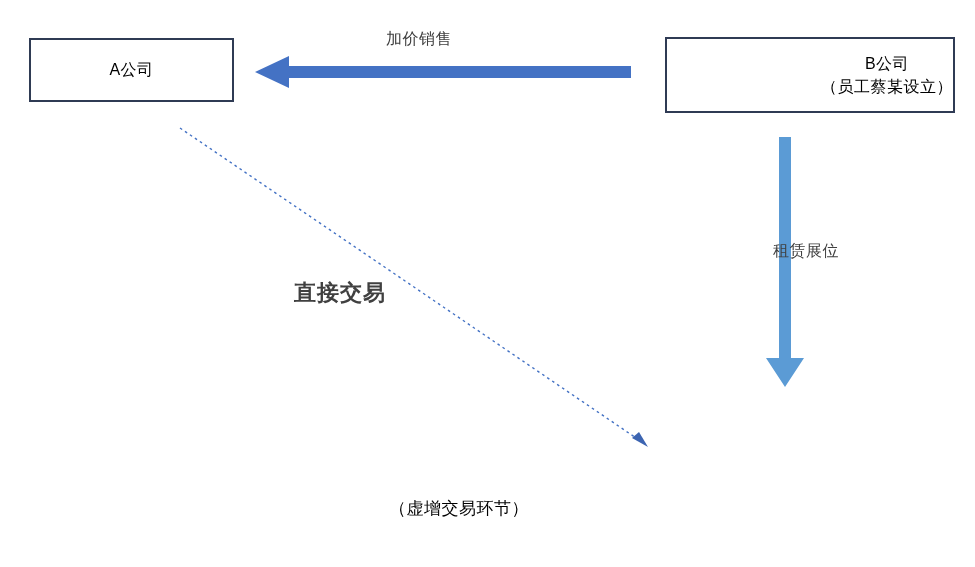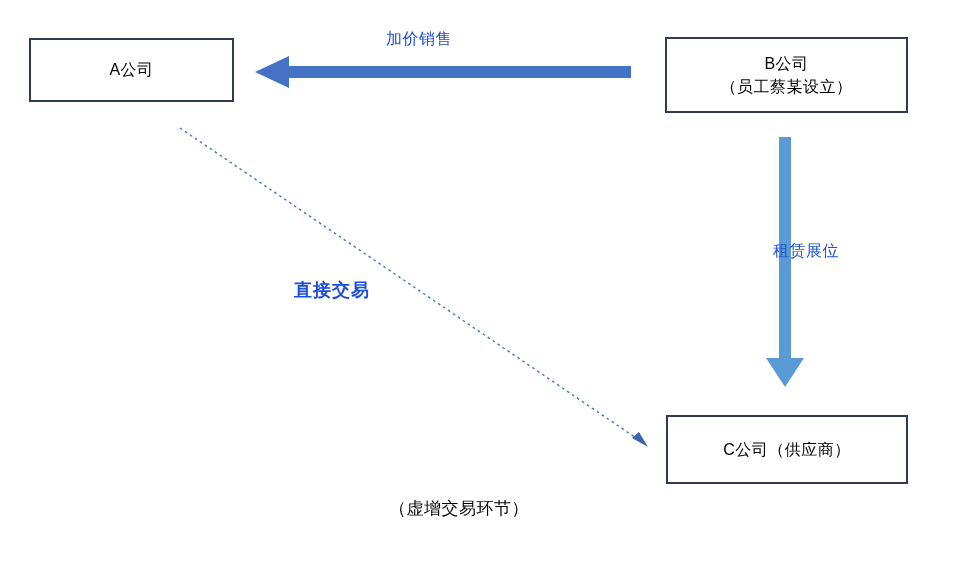--- a/index.html
+++ b/index.html
@@ -38,49 +38,50 @@
   }
   #box-a {
     left: 29px;
     top: 38px;
     width: 205px;
     height: 64px;
   }
   #box-b {
     left: 665px;
     top: 37px;
-    width: 243px;
+    width: 290px;
     height: 76px;
+    justify-content: flex-end;
   }
   #box-c {
     left: 666px;
     top: 415px;
     width: 242px;
     height: 69px;
   }
   .edge-label {
     position: absolute;
-    color: #1d4ed8;
+    color: #404040;
     font-size: 16px;
     white-space: nowrap;
     letter-spacing: 0.5px;
   }
   #label-markup {
     left: 386px;
     top: 29px;
   }
   #label-rental {
     left: 773px;
     top: 241px;
   }
   #label-direct {
     left: 294px;
     top: 278px;
     font-weight: bold;
-    font-size: 18px;
+    font-size: 22px;
     letter-spacing: 1px;
   }
   #caption-note {
     position: absolute;
     left: 389px;
     top: 497px;
     color: #000000;
     font-size: 17px;
     white-space: nowrap;
     letter-spacing: 0.5px;
@@ -117,23 +118,20 @@
 
   <div class="node-box" id="box-a">
     <span class="node-text">A公司</span>
   </div>
 
   <div class="node-box" id="box-b">
     <span class="node-text">B公司
 （员工蔡某设立）</span>
   </div>
 
-  <div class="node-box" id="box-c">
-    <span class="node-text">C公司（供应商）</span>
-  </div>
 
   <div class="edge-label" id="label-markup">加价销售</div>
 
   <div class="edge-label" id="label-rental">租赁展位</div>
 
   <div class="edge-label" id="label-direct">直接交易</div>
 
   <div id="caption-note">（虚增交易环节）</div>
 
 </div>

